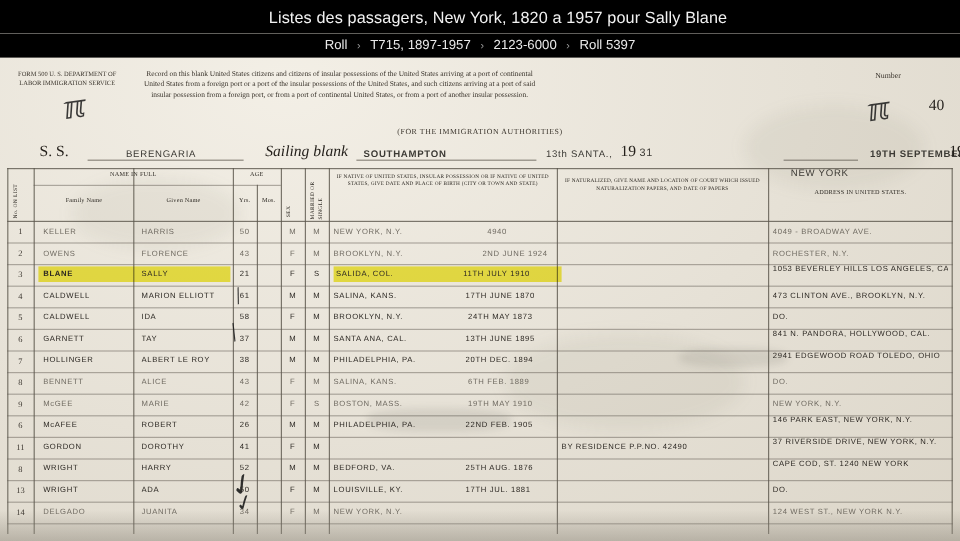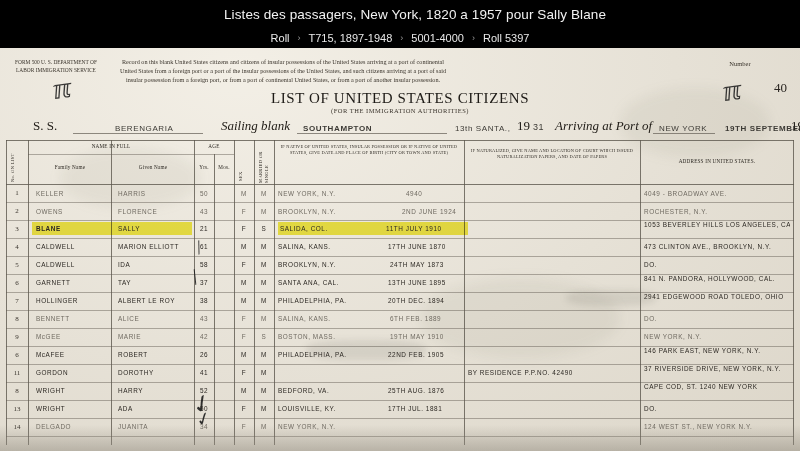--- a/index.html
+++ b/index.html
@@ -265,52 +265,50 @@
   <div class="sheet">
     <div class="paper"></div>
 
     <div class="blotch" style="left:60px; top:120px; width:140px; height:60px;"></div>
     <div class="blotch" style="left:420px; top:250px; width:200px; height:80px;"></div>
     <div class="blotch" style="left:620px; top:60px; width:150px; height:70px;"></div>
 
     <div class="roll-strip">
       <span class="seg">Roll</span>
       <span class="sep">›</span>
-      <span class="seg">T715, 1897-1948</span>
+      <span class="seg">T715, 1897-1957</span>
       <span class="sep">›</span>
-      <span class="seg">5001-4000</span>
+      <span class="seg">2123-6000</span>
       <span class="sep">›</span>
       <span class="seg">Roll 5397</span>
     </div>
 
     <div class="printed deptLeft">FORM 500 U. S. DEPARTMENT OF LABOR IMMIGRATION SERVICE</div>
     <div class="printed notice">Record on this blank United States citizens and citizens of insular possessions of the United States arriving at a port of continental United States from a foreign port or a port of the insular possessions of the United States, and such citizens arriving at a port of said insular possession from a foreign port, or from a port of continental United States, or from a port of another insular possession.</div>
-    <div class="printed mainTitle">LIST OF UNITED STATES CITIZENS</div>
     <div class="printed subTitle">(FOR THE IMMIGRATION AUTHORITIES)</div>
     <div class="printed numberRight">Number</div>
     <div class="printed pageNum">40</div>
 
     <div class="squiggle" style="left:52px; top:42px;">ℼ</div>
     <div class="squiggle" style="left:722px; top:44px;">ℼ</div>
 
     <div class="ssline">
       <span class="lbl" style="left:8px; top:2px;">S. S.</span>
-      <span class="hand" style="left:62px; top:8px;padding-left:28px;">BERENGARIA</span>
+      <span class="hand" style="left:52px; top:8px;padding-left:28px;">BERENGARIA</span>
       <span class="rule" style="left:48px; top:17px; width:130px;"></span>
 
       <span class="lbl" style="left:196px; top:2px; font-style:italic;">Sailing blank</span>
       <span class="hand" style="left:278px; top:8px;font-weight:bold;">SOUTHAMPTON</span>
       <span class="rule" style="left:272px; top:17px; width:150px;"></span>
 
       <span class="hand" style="left:430px; top:8px;">13th SANTA.,</span>
       <span class="lbl" style="left:492px; top:2px;">19</span>
       <span class="hand" style="left:508px; top:6px; font-size:9px;">31</span>
 
-      <span class="lbl" style="left:530px; top:2px; font-style:italic;">Arriving at Port of</span>
-      <span class="hand" style="left:634px; top:8px;">NEW YORK</span>
+      <span class="hand" style="left:634px; top:24px;">NEW YORK</span>
       <span class="rule" style="left:628px; top:17px; width:62px;"></span>
 
       <span class="hand" style="left:700px; top:8px;font-weight:bold;">19TH SEPTEMBER</span>
       <span class="lbl" style="left:766px; top:2px;">19</span>
       <span class="hand" style="left:782px; top:6px; font-size:9px;">31</span>
     </div>
 
     <div class="tbl">
 
       <div class="grid-line-h" style="left:0; top:0; width:788px;"></div>

